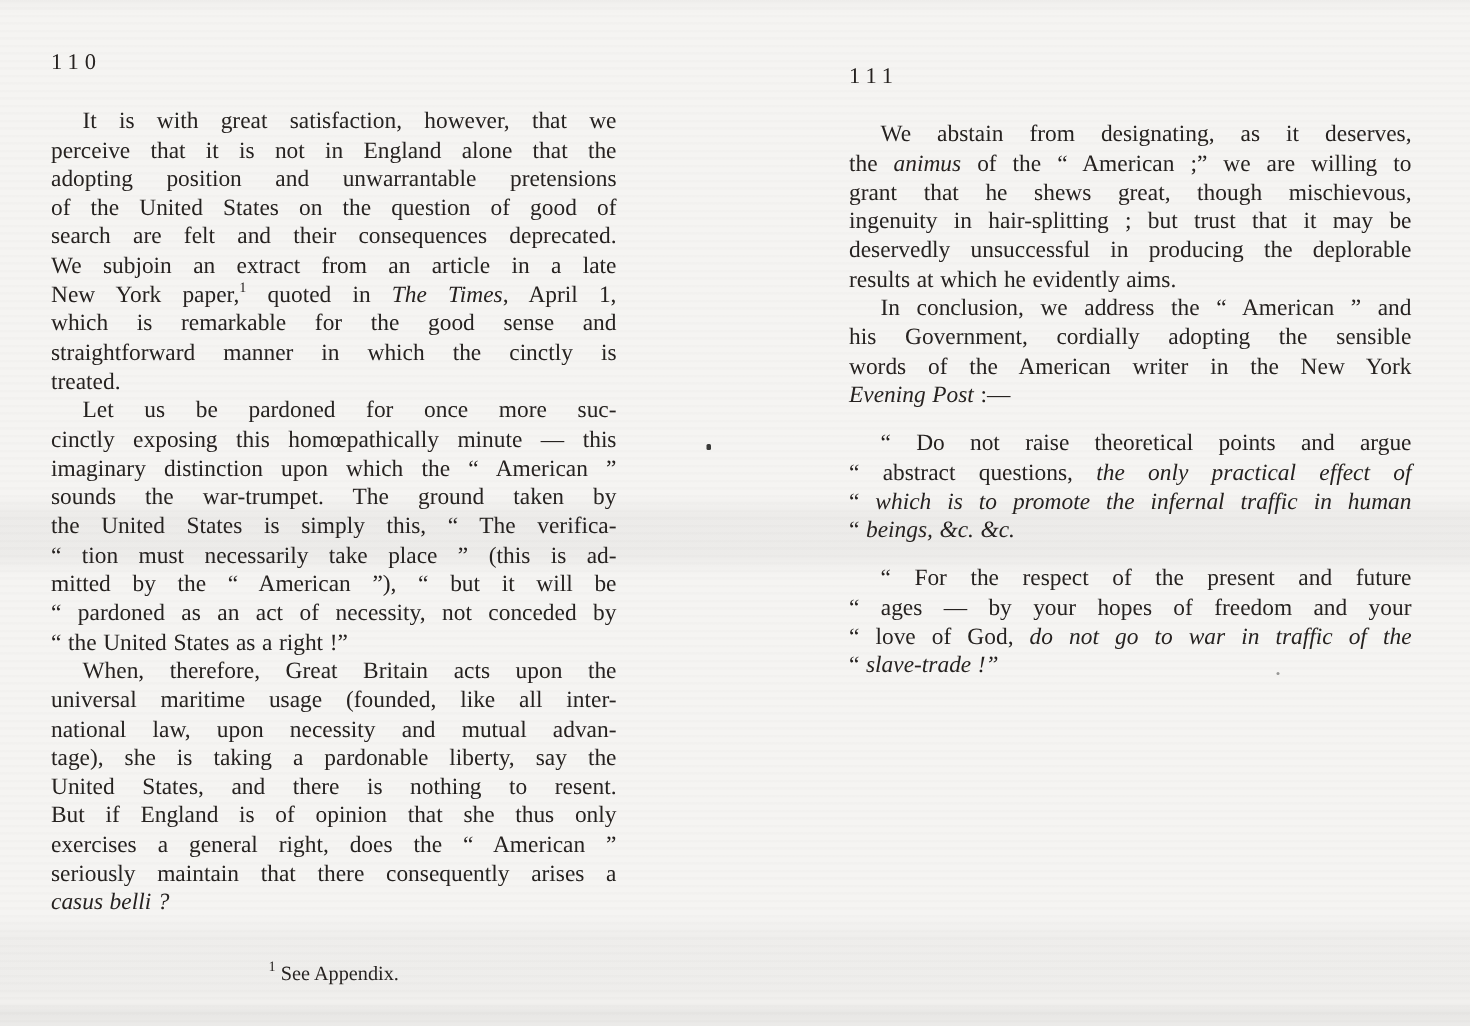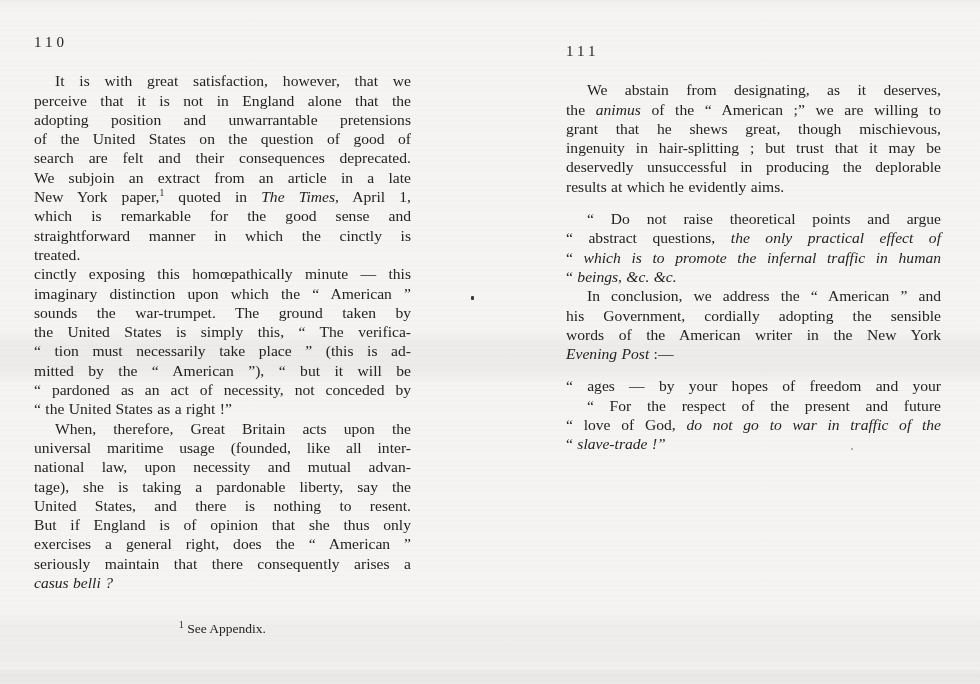--- a/index.html
+++ b/index.html
@@ -56,20 +56,21 @@
           <div class="line"><span>adopting position and unwarrantable pretensions</span></div>
           <div class="line"><span>of the United States on the question of good of</span></div>
           <div class="line"><span>search are felt and their consequences deprecated.</span></div>
           <div class="line"><span>We subjoin an extract from an article in a late</span></div>
           <div class="line"><span>New York paper,</span><sup>1</sup><span> quoted in </span><span class="it">The Times</span><span>, April 1,</span></div>
           <div class="line"><span>which is remarkable for the good sense and</span></div>
           <div class="line"><span>straightforward manner in which the cinctly is</span></div>
           <div class="line last"><span>treated.</span></div>
         </div>
         <div class="block">
+          <div class="line ind"><span>Let us be pardoned for once more suc-</span></div>
           <div class="line"><span>cinctly exposing this homœpathically minute — this</span></div>
           <div class="line"><span>imaginary distinction upon which the “ American ”</span></div>
           <div class="line"><span>sounds the war-trumpet.  The ground taken by</span></div>
           <div class="line"><span>the United States is simply this, “ The verifica-</span></div>
           <div class="line"><span>“ tion must necessarily take place ” (this is ad-</span></div>
           <div class="line"><span>mitted by the “ American ”), “ but it will be</span></div>
           <div class="line"><span>“ pardoned as an act of necessity, not conceded by</span></div>
           <div class="line last"><span>“ the United States as a right !”</span></div>
         </div>
         <div class="block">
@@ -93,35 +94,35 @@
     <div class="page-num">111</div>
     <div class="page-body">
         <div class="block">
           <div class="line ind"><span>We abstain from designating, as it deserves,</span></div>
           <div class="line"><span>the </span><span class="it">animus</span><span> of the “ American ;” we are willing to</span></div>
           <div class="line"><span>grant that he shews great, though mischievous,</span></div>
           <div class="line"><span>ingenuity in hair-splitting ; but trust that it may be</span></div>
           <div class="line"><span>deservedly unsuccessful in producing the deplorable</span></div>
           <div class="line last"><span>results at which he evidently aims.</span></div>
         </div>
-        <div class="block quote">
-          <div class="line ind"><span>“ Do not raise theoretical points and argue</span></div>
-          <div class="line"><span>“ abstract questions, </span><span class="it">the only practical effect of</span></div>
-          <div class="line"><span>“ </span><span class="it">which is to promote the infernal traffic in human</span></div>
-          <div class="line last"><span>“ </span><span class="it">beings, &amp;c. &amp;c.</span></div>
-        </div>
         <div class="block">
           <div class="line ind"><span>In conclusion, we address the “ American ” and</span></div>
           <div class="line"><span>his Government, cordially adopting the sensible</span></div>
           <div class="line"><span>words of the American writer in the New York</span></div>
           <div class="line last"><span class="it">Evening Post</span><span> :—</span></div>
         </div>
         <div class="block quote">
+          <div class="line ind"><span>“ Do not raise theoretical points and argue</span></div>
+          <div class="line"><span>“ abstract questions, </span><span class="it">the only practical effect of</span></div>
+          <div class="line"><span>“ </span><span class="it">which is to promote the infernal traffic in human</span></div>
+          <div class="line last"><span>“ </span><span class="it">beings, &amp;c. &amp;c.</span></div>
+        </div>
+        <div class="block quote">
+          <div class="line ind"><span>“ For the respect of the present and future</span></div>
           <div class="line"><span>“ ages — by your hopes of freedom and your</span></div>
-          <div class="line ind"><span>“ For the respect of the present and future</span></div>
           <div class="line"><span>“ love of God, </span><span class="it">do not go to war in traffic of the</span></div>
           <div class="line last"><span>“ </span><span class="it">slave-trade !”</span></div>
         </div>
       </div>
   </div>
 
   <div class="speck speck-1"></div>
   <div class="speck speck-2"></div>
 
 </div>

